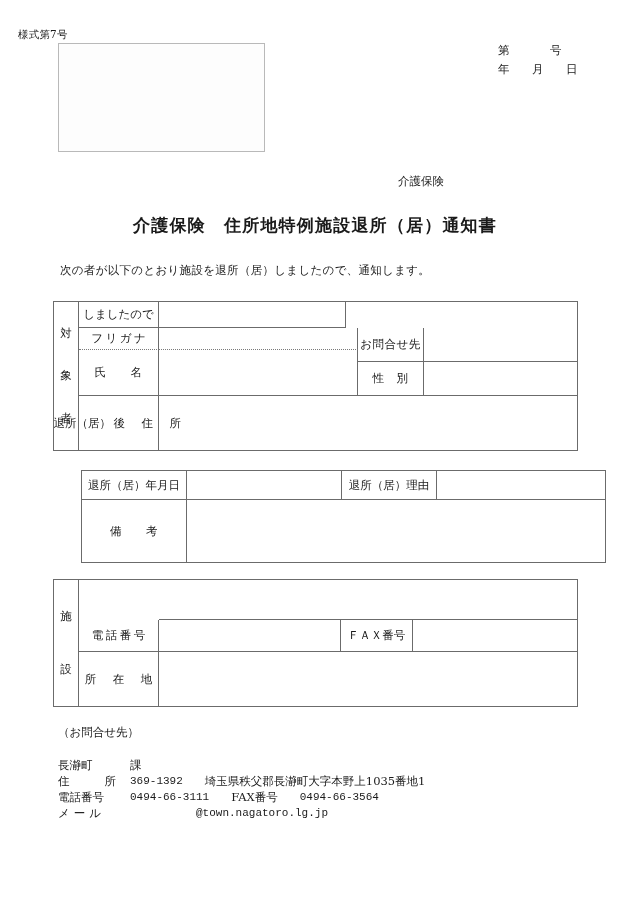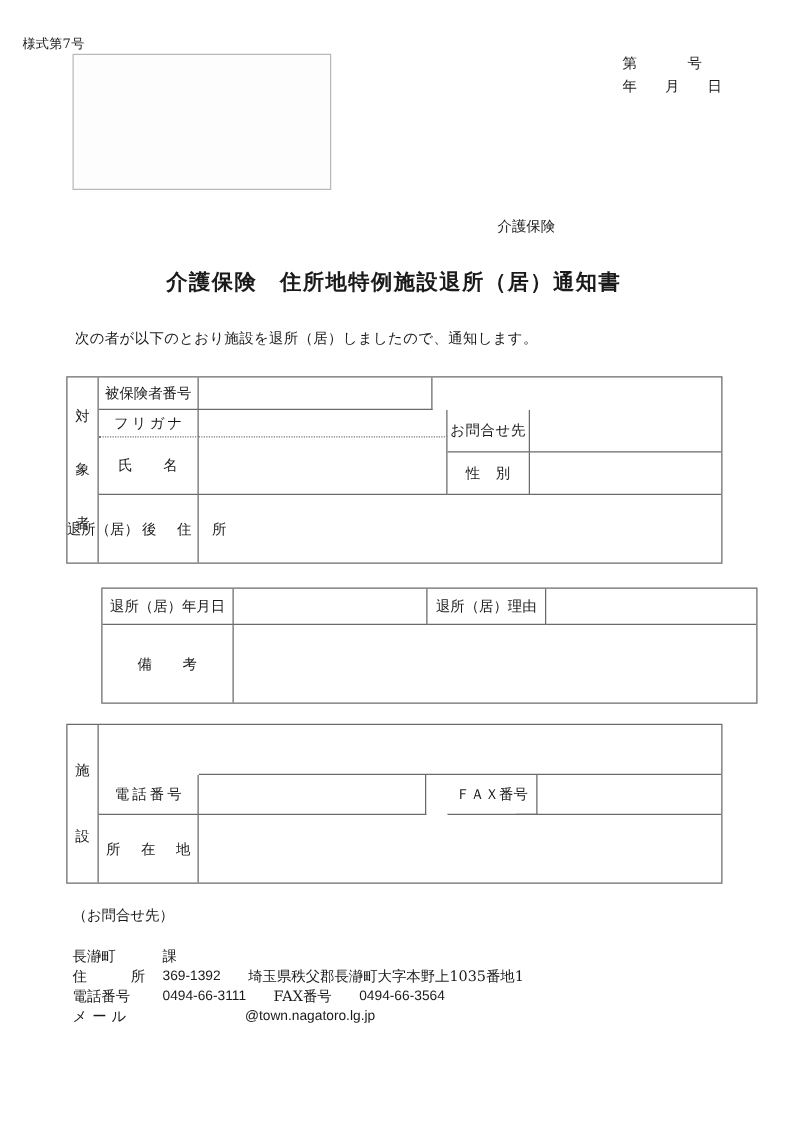--- a/index.html
+++ b/index.html
@@ -141,21 +141,21 @@
     position: absolute;
     left: 58px;
     top: 724px;
     font-size: 11.5px;
     line-height: 16px;
   }
   .contact .c-title { margin-bottom: 17px; }
   .contact .c-row { display: flex; white-space: pre; }
   .c-key { display: inline-block; width: 72px; letter-spacing: 4px; }
   .c-key-n { display: inline-block; width: 72px; }
-  .mono { font-family: Liberation Sans, sans-serif; font-size: 11px; }
+  .mono { font-family: Liberation Mono, monospace; font-size: 11px; }
   .c-gap { display: inline-block; width: 66px; }
   .c-gap-s { display: inline-block; width: 22px; }
 </style>
 </head>
 <body>
 
 <div class="page">
 
   <div class="form-no">様式第7号</div>
 
@@ -180,21 +180,21 @@
   <div class="lead">次の者が以下のとおり施設を退所（居）しましたので、通知します。</div>
 
   <div class="tbl" style="left:53px; top:301px; width:525px; height:150px;">
 
     <div class="vlabel" style="left:0; top:0; width:25px; height:148px;">
       <span>対</span>
       <span>象</span>
       <span>者</span>
     </div>
 
-    <div class="cell lbl bd-r bd-b" style="left:25px; top:0; width:80px; height:26px;">被保険者番号</div>
+    <div class="cell lbl bd-r bd-b" style="left:25px; top:0; width:80px; height:26px;">しましたので</div>
     <div class="cell lbl-left bd-r bd-b" style="left:105px; top:0; width:187px; height:26px;"></div>
     <div class="cell" style="left:292px; top:0; width:231px; height:26px;"></div>
 
     <div class="cell lbl bd-r bd-b-dot sp4" style="left:25px; top:26px; width:80px; height:22px;">フリガナ</div>
     <div class="cell lbl-left bd-r bd-b-dot" style="left:105px; top:26px; width:199px; height:22px;"></div>
 
     <div class="cell lbl bd-r bd-b sp1" style="left:25px; top:48px; width:80px; height:46px;">氏　　名</div>
     <div class="cell lbl-left bd-r bd-b" style="left:105px; top:48px; width:199px; height:46px;"></div>
 
     <div class="cell lbl bd-r bd-b sp1" style="left:304px; top:26px; width:66px; height:34px;">お問合せ先</div>
@@ -225,21 +225,21 @@
 
     <div class="vlabel" style="left:0; top:0; width:25px; height:126px;">
       <span>施</span>
       <span>設</span>
     </div>
 
     <div class="cell lbl-left bd-b" style="left:105px; top:0; width:418px; height:40px;"></div>
 
     <div class="cell lbl bd-r bd-b sp4" style="left:25px; top:40px; width:80px; height:32px;">電話番号</div>
     <div class="cell lbl-left bd-r bd-b" style="left:105px; top:40px; width:182px; height:32px;"></div>
-    <div class="cell lbl bd-r bd-b" style="left:304px; top:40px; width:72px; height:32px;text-align:center;">ＦＡＸ番号</div>
+    <div class="cell lbl bd-r bd-b" style="left:287px; top:40px; width:72px; height:32px;text-align:center;">ＦＡＸ番号</div>
     <div class="cell lbl-left bd-b" style="left:359px; top:40px; width:164px; height:32px;"></div>
 
     <div class="cell lbl bd-r sp4" style="left:25px; top:72px; width:80px; height:54px;">所　在　地</div>
     <div class="cell lbl-left" style="left:105px; top:72px; width:418px; height:54px;"></div>
   </div>
 
   <div class="contact">
     <div class="c-title">（お問合せ先）</div>
     <div class="c-row">
       <span class="c-key-n">長瀞町</span>

